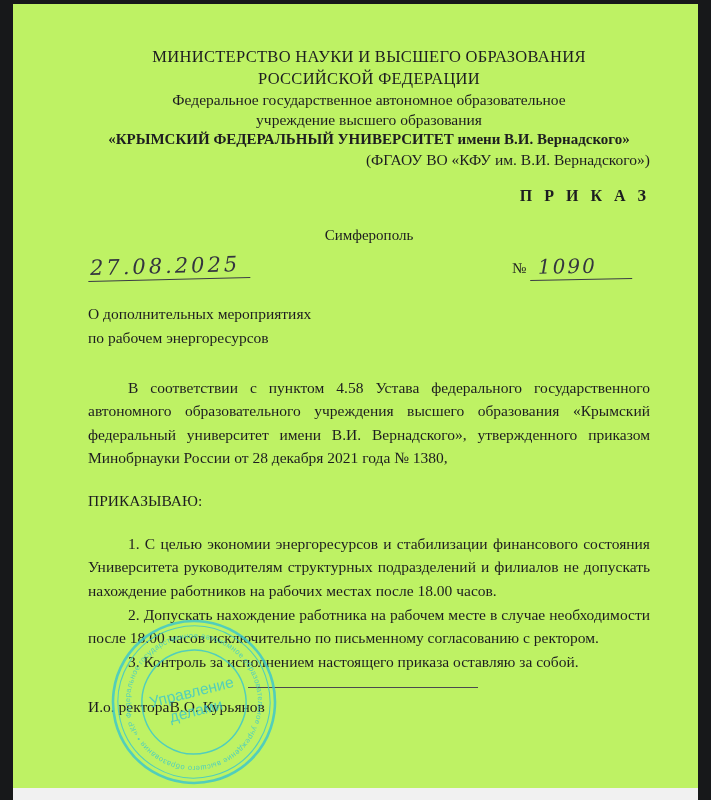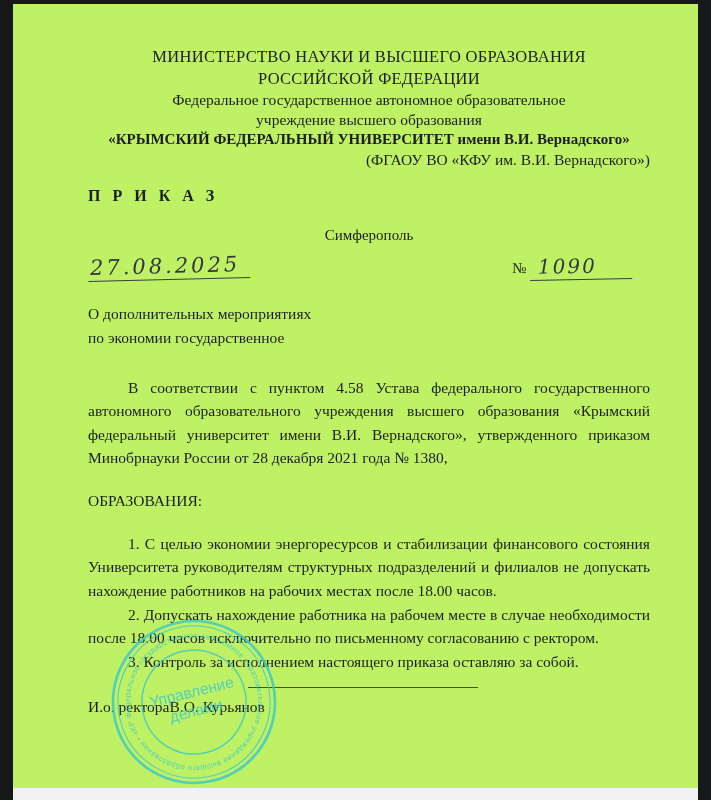--- a/index.html
+++ b/index.html
@@ -23,21 +23,21 @@
   }
   .content{
     padding:42px 48px 0 75px;
   }
   .doc-header{ text-align:center; line-height:1.32; }
   .hdr-ministry{ font-size:16.5px; letter-spacing:.3px; }
   .hdr-org{ font-size:15.5px; }
   .hdr-univ{ font-size:15px; font-weight:bold; }
   .hdr-abbr{ font-size:15.5px;text-align:right; }
   .doc-type{
-    text-align:left; font-weight:bold; font-size:16px;
+    text-align:right; font-weight:bold; font-size:16px;
     letter-spacing:4px; margin-top:16px;
   }
   .city{ text-align:center; font-size:15px; margin-top:22px; }
   .numrow{
     display:flex; justify-content:space-between; align-items:flex-end;
     margin-top:2px; min-height:34px;
   }
   .handwriting{
     font-family:"DejaVu Serif","Liberation Serif",serif;
     font-style:italic; color:#34353f;
@@ -106,26 +106,26 @@
     <div class="numrow">
       <span class="handwriting hand-date">27.08.2025</span>
       <span class="num-box">
         <span>№</span>
         <span class="handwriting hand-num">1090</span>
       </span>
     </div>
 
     <div class="subject">
       <div>О дополнительных мероприятиях</div>
-      <div>по экономии государственное</div>
+      <div>по рабочем энергоресурсов</div>
     </div>
 
     <p class="preamble">В соответствии с пунктом 4.58 Устава федерального государственного автономного образовательного учреждения высшего образования «Крымский федеральный университет имени В.И. Вернадского», утвержденного приказом Минобрнауки России от 28 декабря 2021 года № 1380,</p>
 
-    <div class="resolve">ОБРАЗОВАНИЯ:</div>
+    <div class="resolve">ПРИКАЗЫВАЮ:</div>
 
     <div class="items">
       <p>1. С целью экономии энергоресурсов и стабилизации финансового состояния Университета руководителям структурных подразделений и филиалов не допускать нахождение работников на рабочих местах после 18.00 часов.</p>
       <p>2. Допускать нахождение работника на рабочем месте в случае необходимости после 18.00 часов исключительно по письменному согласованию с ректором.</p>
       <p>3. Контроль за исполнением настоящего приказа оставляю за собой.</p>
     </div>
 
     <div class="divider"></div>
 
     <div class="sigrow">

